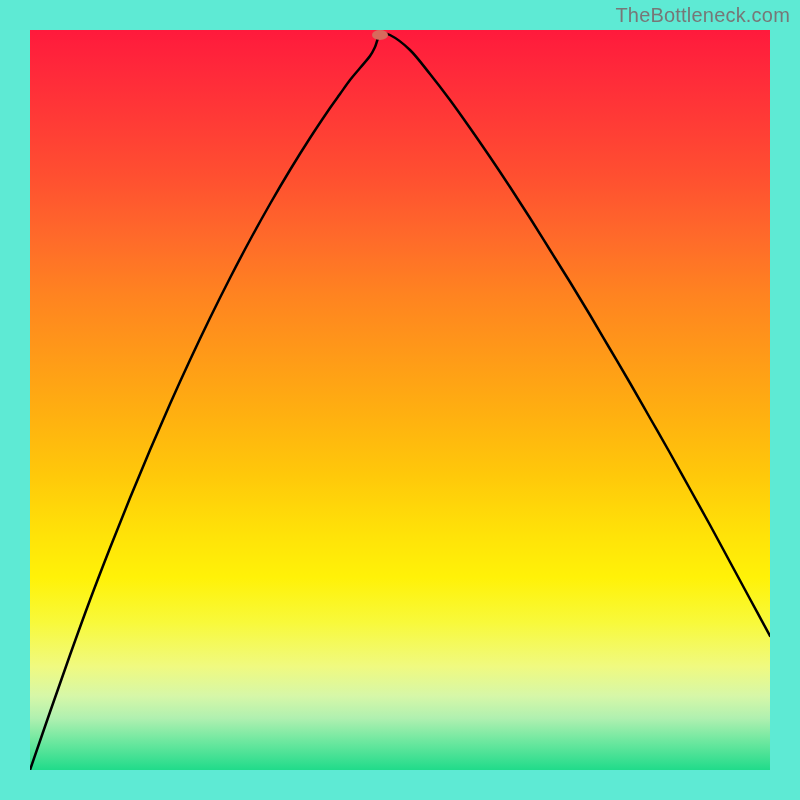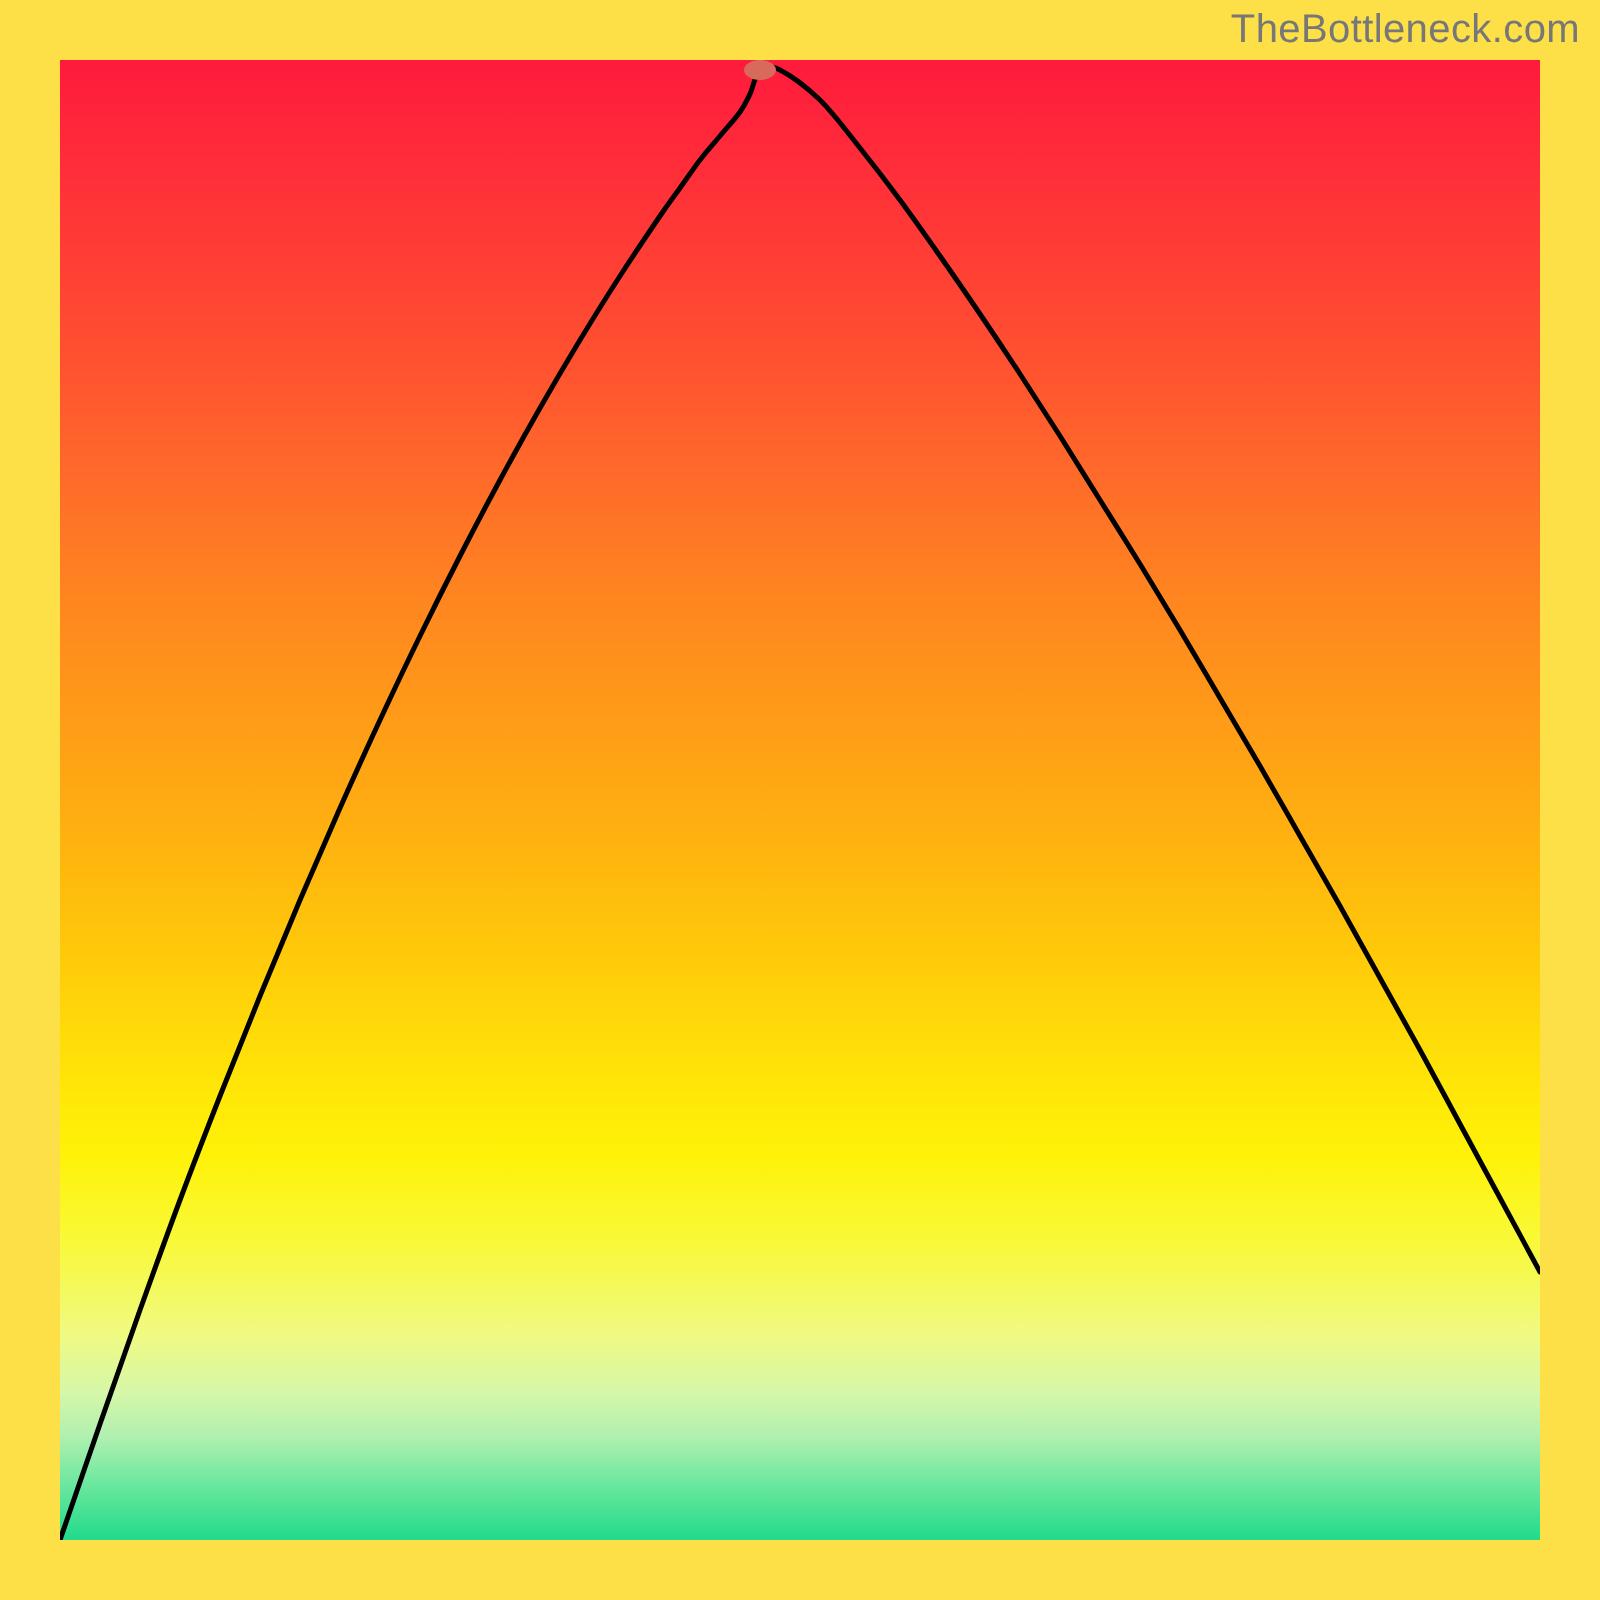--- a/index.html
+++ b/index.html
@@ -10,21 +10,21 @@
     background: #000;
     overflow: hidden;
     font-family: Arial, Helvetica, sans-serif;
   }
   .frame {
     position: absolute;
     left: 0;
     top: 0;
     width: 800px;
     height: 800px;
-    background: #fde047;
+    background: #5eead4;
   }
   .plot-area {
     position: absolute;
     left: 30px;
     top: 30px;
     width: 740px;
     height: 740px;
     background: linear-gradient(to bottom,
       #ff1a3c 0%,
       #ff2a3a 6%,

